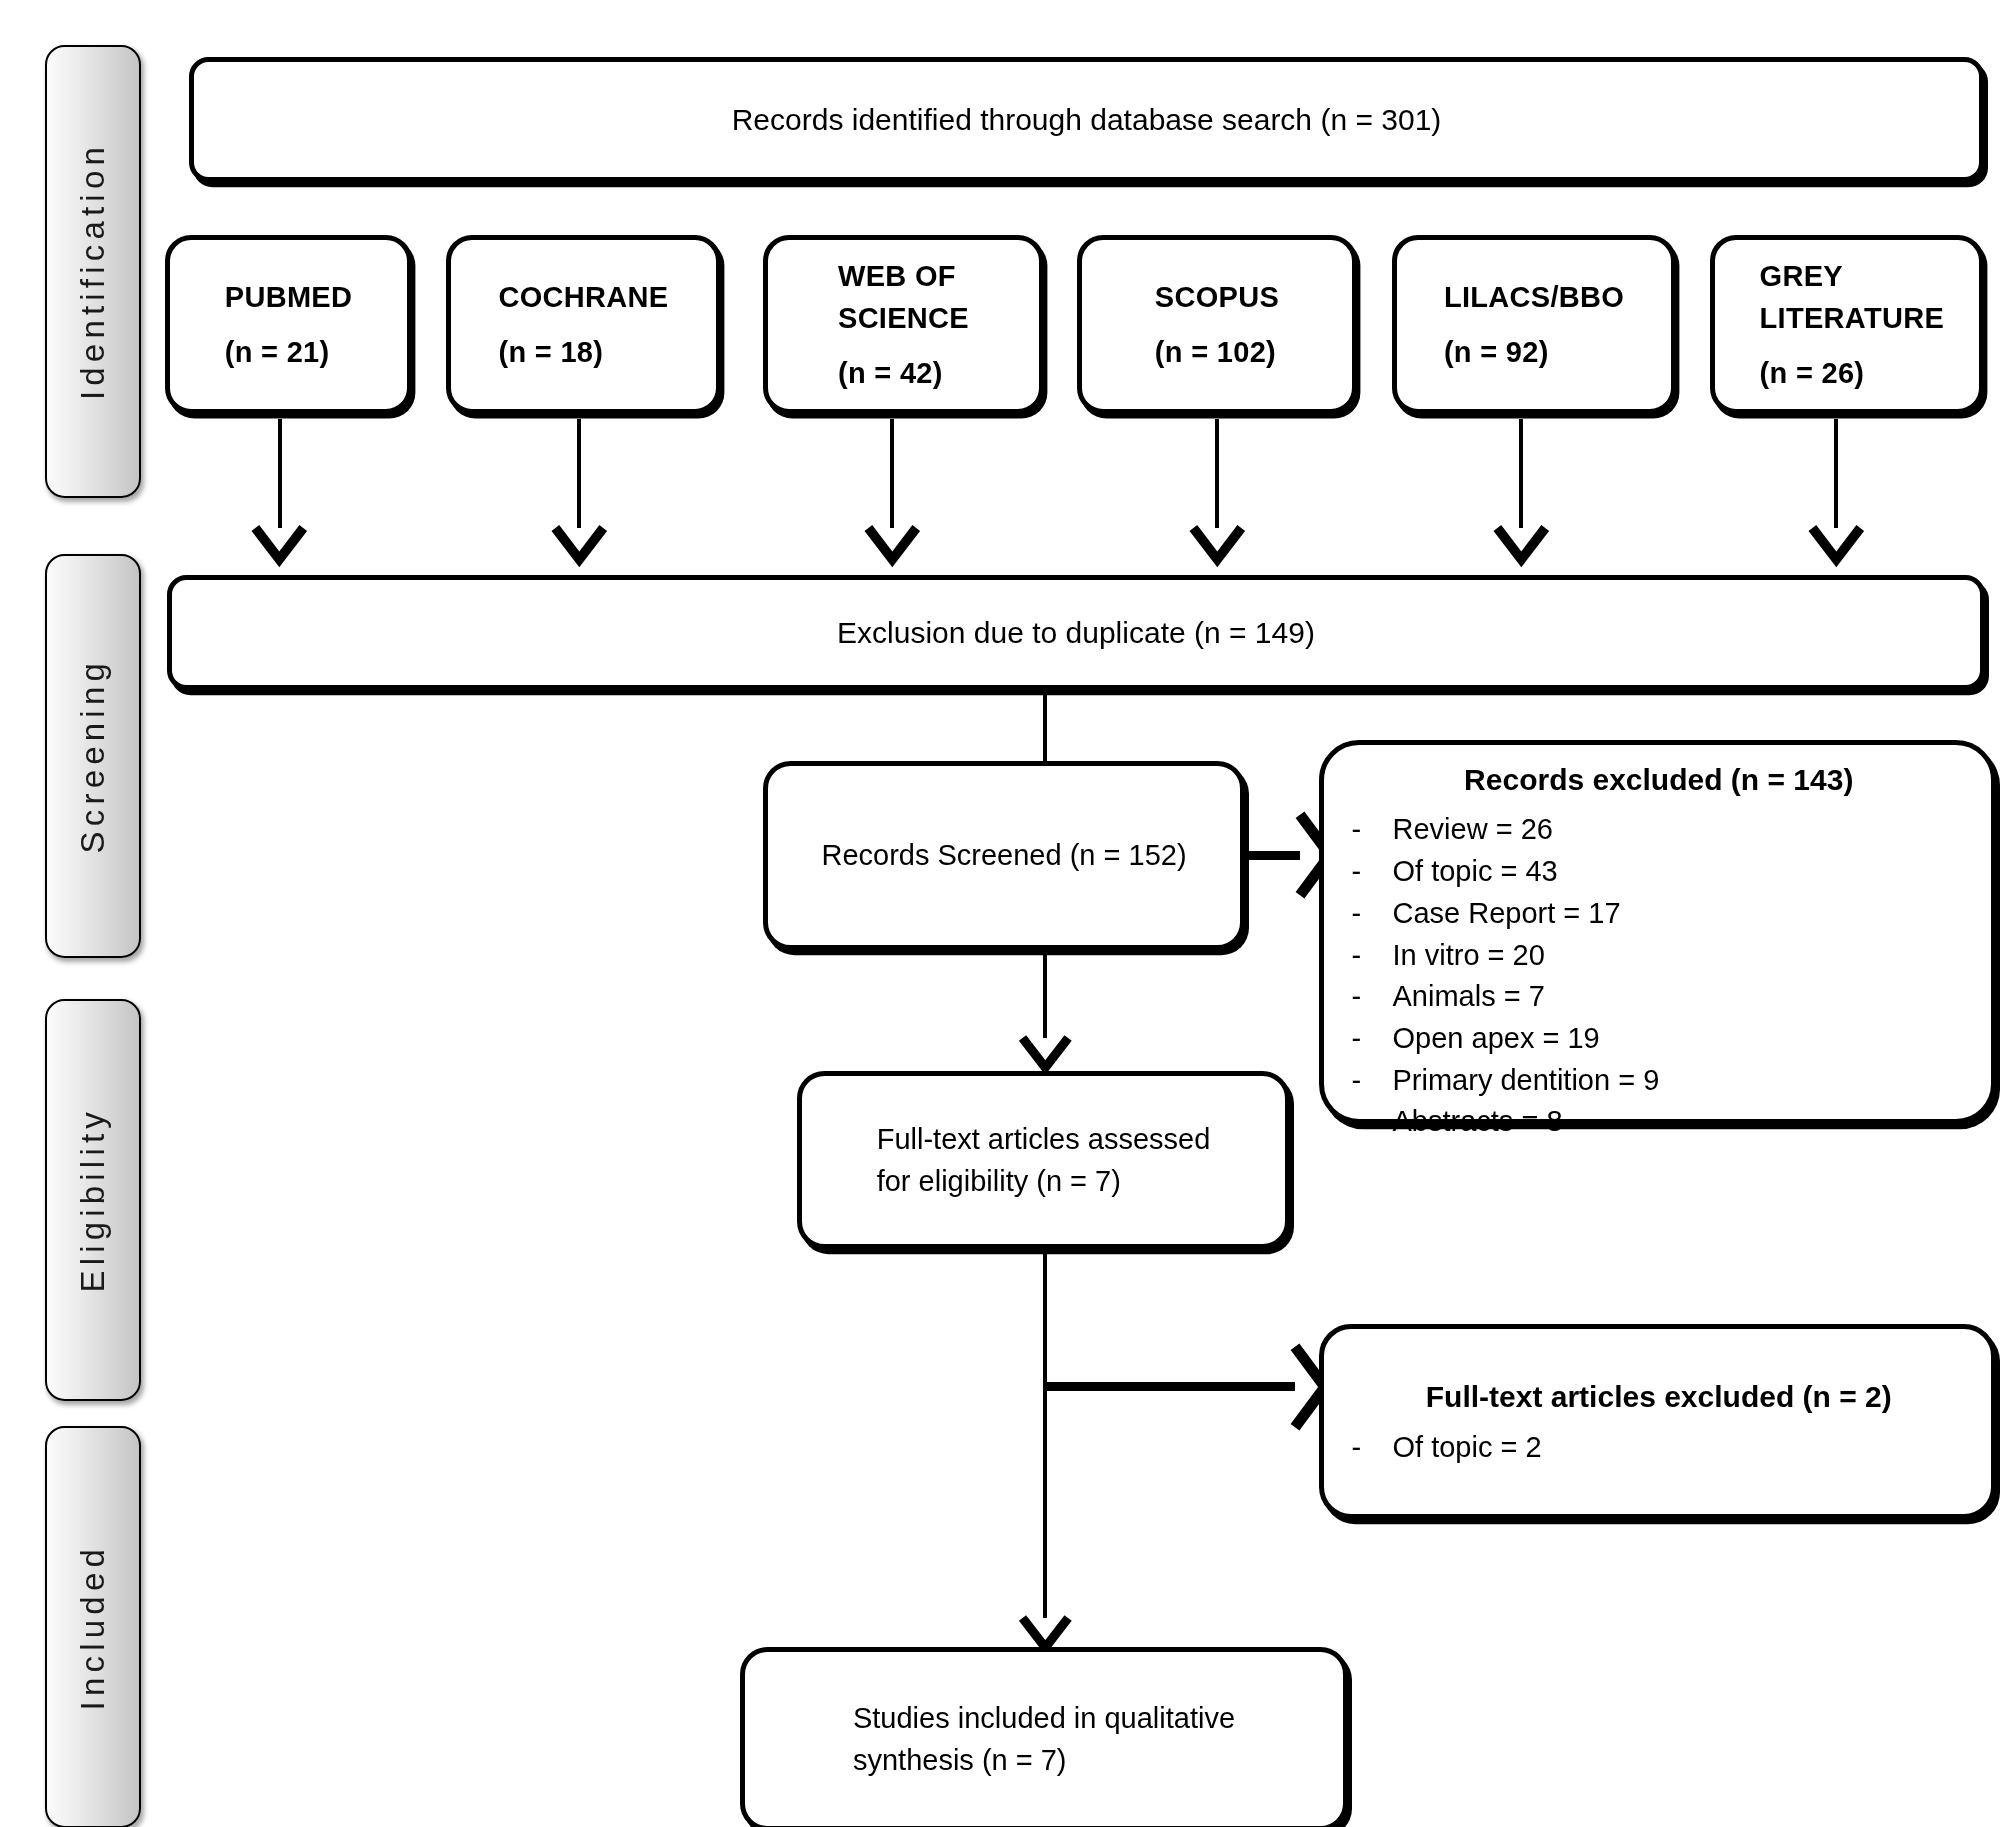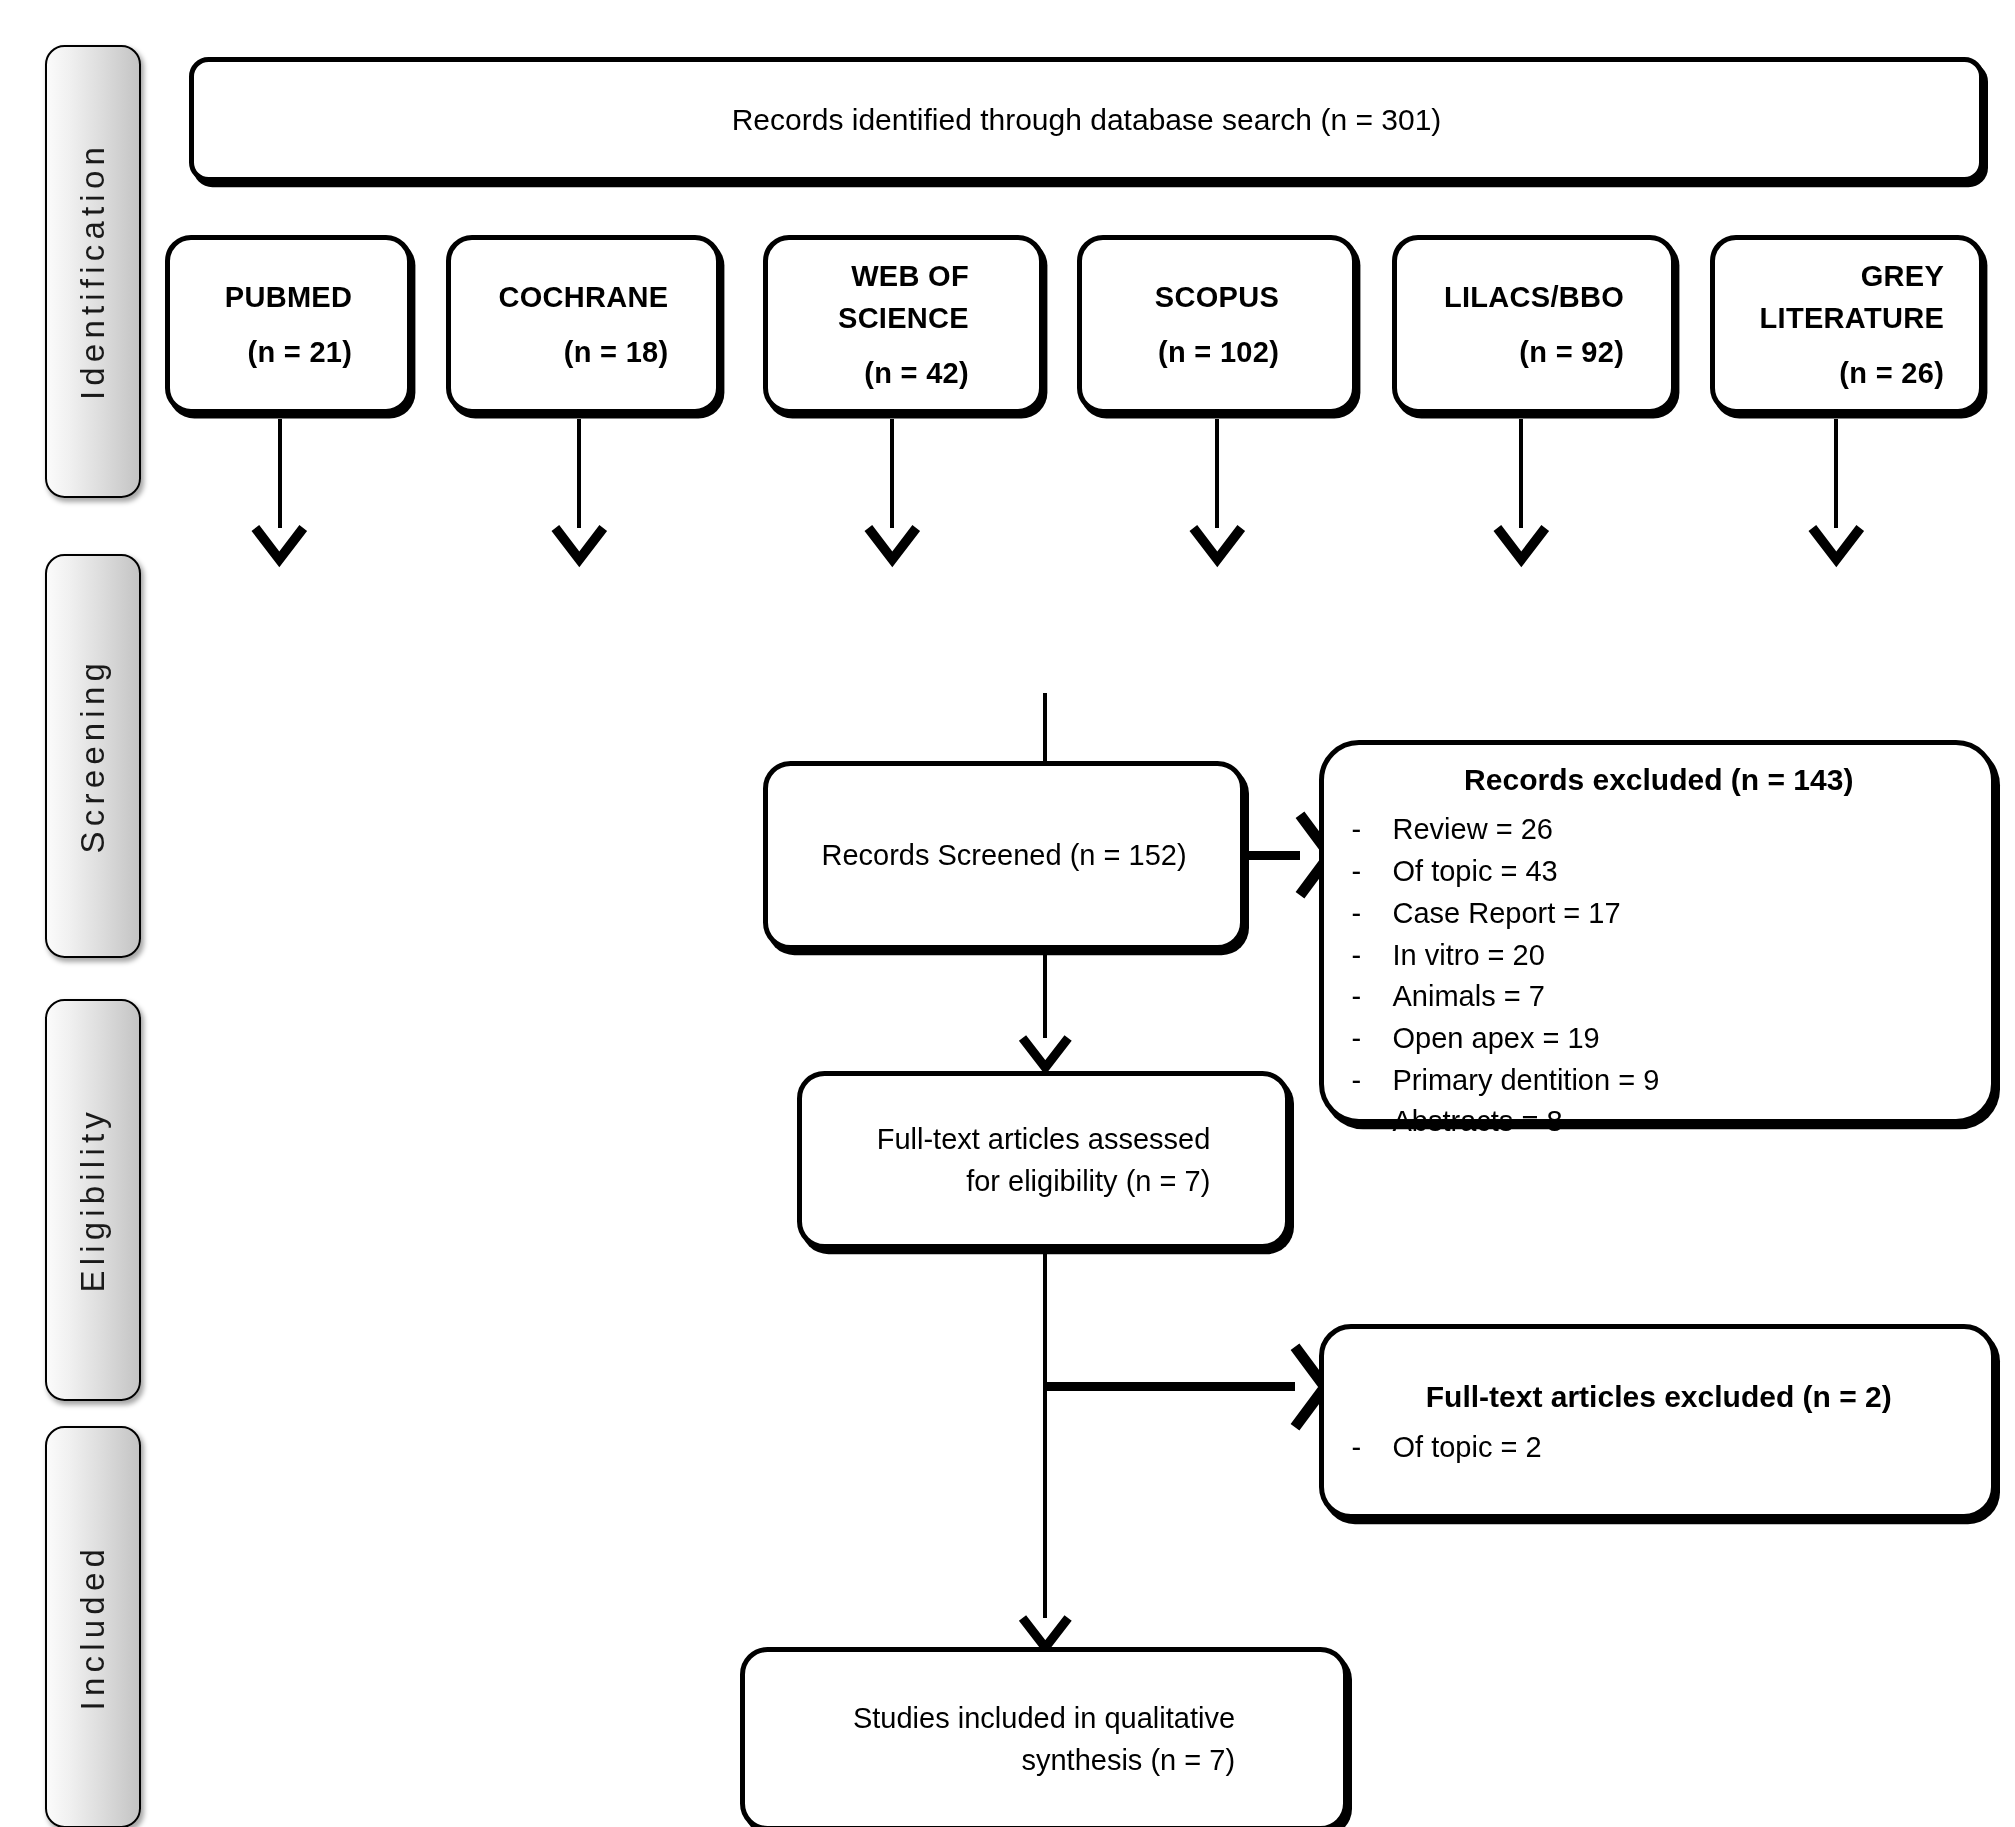--- a/index.html
+++ b/index.html
@@ -49,21 +49,21 @@
   .fbox {
     position: absolute;
     box-sizing: border-box;
     background: #ffffff;
     border: 5.2px solid #000000;
     border-radius: 23px;
     box-shadow: 4px 5.2px 0px #000000;
     display: flex;
     align-items: center;
     justify-content: center;
-    text-align: right;
+    text-align: left;
     padding: 5.7px 10.3px;
     line-height: 1.45;
     font-size: 29px;
   }
   .fbox.wide-hdr { font-size: 30px; }
   .fbox.db {
     border-radius: 26px;
     font-weight: bold;
     font-size: 29px;
     letter-spacing: 0.3px;
@@ -239,20 +239,23 @@
       </svg>
   </div>
 
   <div class="vline" style="left:1834px; top:419px; height:109px;"></div>
   <div class="arrow-down" style="left:1836px; top:528px;">
     <svg width="69" height="57" viewBox="0 0 120 100">
         <polyline points="-42,0 0,55 42,0" fill="none" stroke="#000" stroke-width="17"></polyline>
       </svg>
   </div>
 
+  <div class="fbox wide-hdr" style="left:167px; top:575px; width:1818px; height:115px; border-radius:19.5px;">
+    <span>Exclusion due to duplicate (n = 149)</span>
+  </div>
 
   <div class="vline" style="left:1043px; top:693px; height:70px;"></div>
 
   <div class="fbox" style="left:763px; top:761px; width:482px; height:189px; border-radius:27.5px;">
     <span>Records Screened (n = 152)</span>
   </div>
 
   <div class="hline thick" style="left:1245px; top:851px; width:55px;"></div>
   <div class="arrow-right" style="left:1300px; top:855px;">
     <svg width="69" height="92" viewBox="0 0 120 160">

